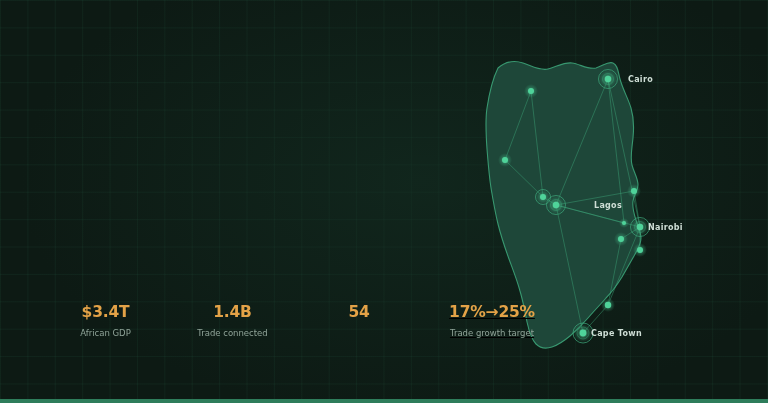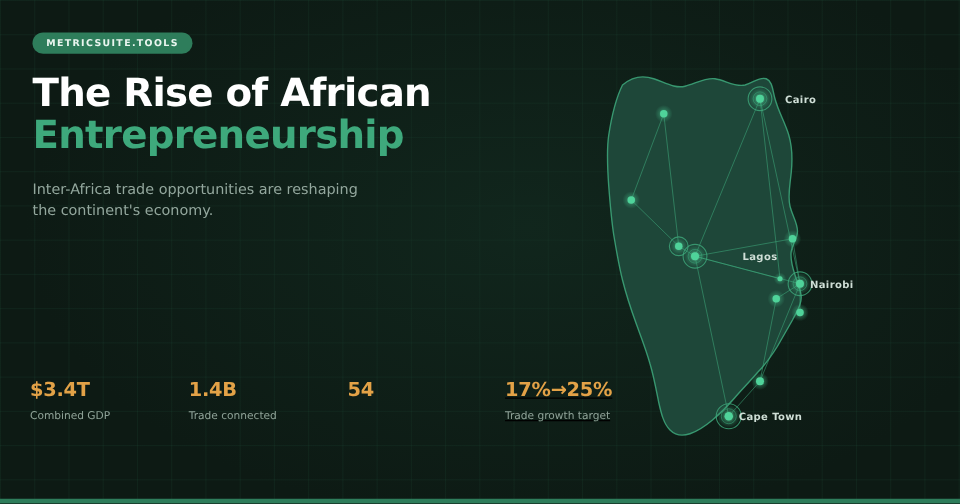--- a/index.html
+++ b/index.html
@@ -77,23 +77,24 @@
     margin-top:17px;
     font-family:"DejaVu Sans", sans-serif;
     font-size:11.5px;
     line-height:1.52;
     color:#93a79d;
     max-width:270px;
   }
   
   #stats {
     position:absolute;
-    left:24px; top:303px;
+    left:42px; top:303px;
     width:520px;
     display:flex;
+    text-align:center;
   }
   .stat { }
   .stat-0 { width:127px; }
   .stat-1 { width:127px; }
   .stat-2 { width:126px; }
   .stat-3 { width:140px;text-decoration:underline; }
   .stat-value {
     font-family:"DejaVu Sans", sans-serif;
     font-size:15.5px;
     font-weight:700;
@@ -218,35 +219,25 @@
         <circle cx="583" cy="333" r="3.4" fill="#4fd39a"></circle>
       </g>
     </svg>
 
     <span class="city-label" style="left:161px; top:45px;padding-left:12px;">Cairo</span>
     <span class="city-label" style="left:109px; top:171px;margin-left:30px;">Lagos</span>
     <span class="city-label" style="left:193px; top:193px;text-align:center;">Nairobi</span>
     <span class="city-label" style="left:136px; top:299px;">Cape Town</span>
   </div>
 
-  <div id="content">
-    <div id="badge">METRICSUITE.TOOLS</div>
-
-    <h1 id="headline">
-      <span class="hl-1">The Rise of African</span>
-      <span class="hl-2">Entrepreneurship</span>
-    </h1>
-
-    <p id="subtitle">Inter-Africa trade opportunities are reshaping the continent's economy.</p>
-  </div>
 
   <div id="stats">
     <div class="stat stat-0">
       <div class="stat-value">$3.4T</div>
-      <div class="stat-label">Combined GDP</div>
+      <div class="stat-label">African GDP</div>
     </div>
     <div class="stat stat-1">
       <div class="stat-value">1.4B</div>
       <div class="stat-label">Trade connected</div>
     </div>
     <div class="stat stat-2">
       <div class="stat-value">54</div>
     </div>
     <div class="stat stat-3">
       <div class="stat-value">17%→25%</div>

